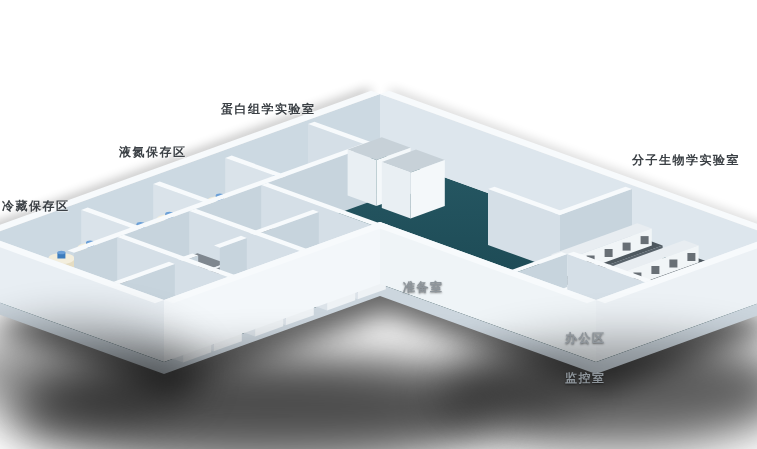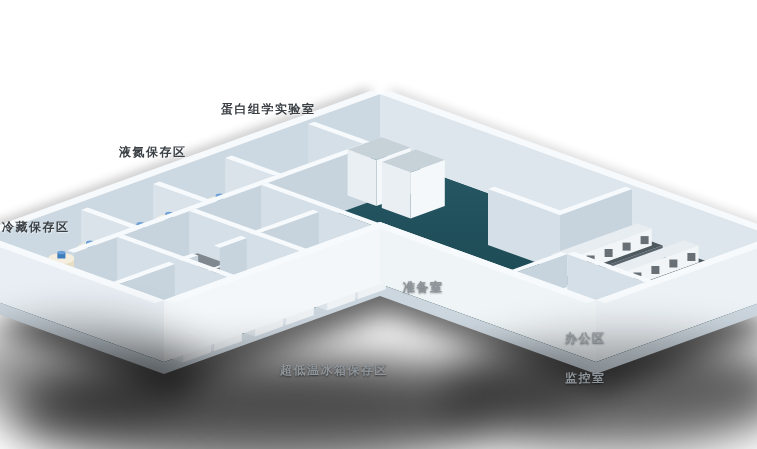--- a/index.html
+++ b/index.html
@@ -284,18 +284,18 @@
       </g>
       <g>
         <ellipse cx="300" cy="352" rx="285" ry="42" fill="#000000" opacity="0.42" filter="url(#b22)"></ellipse>
         <ellipse cx="625" cy="338" rx="170" ry="44" fill="#000000" opacity="0.34" filter="url(#b22)"></ellipse>
         <ellipse cx="80" cy="330" rx="120" ry="50" fill="#000000" opacity="0.38" filter="url(#b22)"></ellipse>
       </g>
     </svg>
 
   <div class="lbl dark" style="left:221px;top:57px;">蛋白组学实验室</div>
   <div class="lbl dark" style="left:119px;top:100px;">液氮保存区</div>
-  <div class="lbl dark" style="left:2px;top:175px;">冷藏保存区</div>
+  <div class="lbl dark" style="left:2px;top:154px;">冷藏保存区</div>
+  <div class="lbl dark" style="left:632px;top:108px;">分子生物学实验室</div>
   <div class="lbl light" style="left:403px;top:235px;">准备室</div>
   <div class="lbl light" style="left:565px;top:286px;font-family:Liberation Mono, monospace;">办公区</div>
   <div class="lbl light" style="left:565px;top:326px;">监控室</div>
-  <div class="lbl light" style="left:280px;top:318px;">超低温冰箱保存区</div>
 </div>
 
 </body></html>

